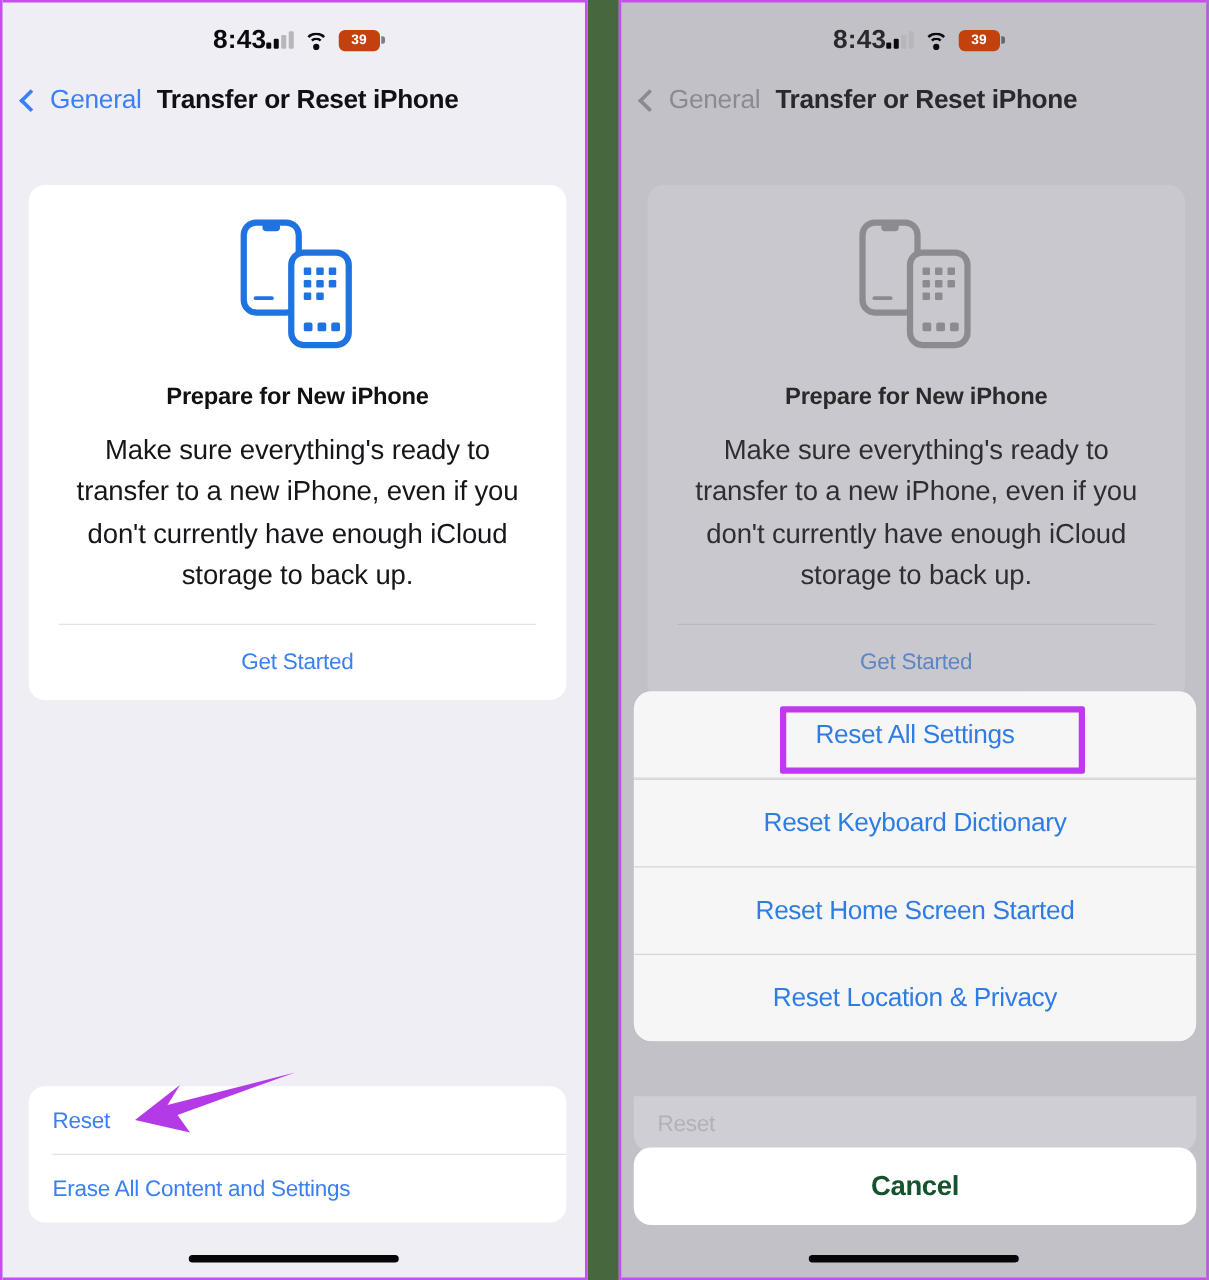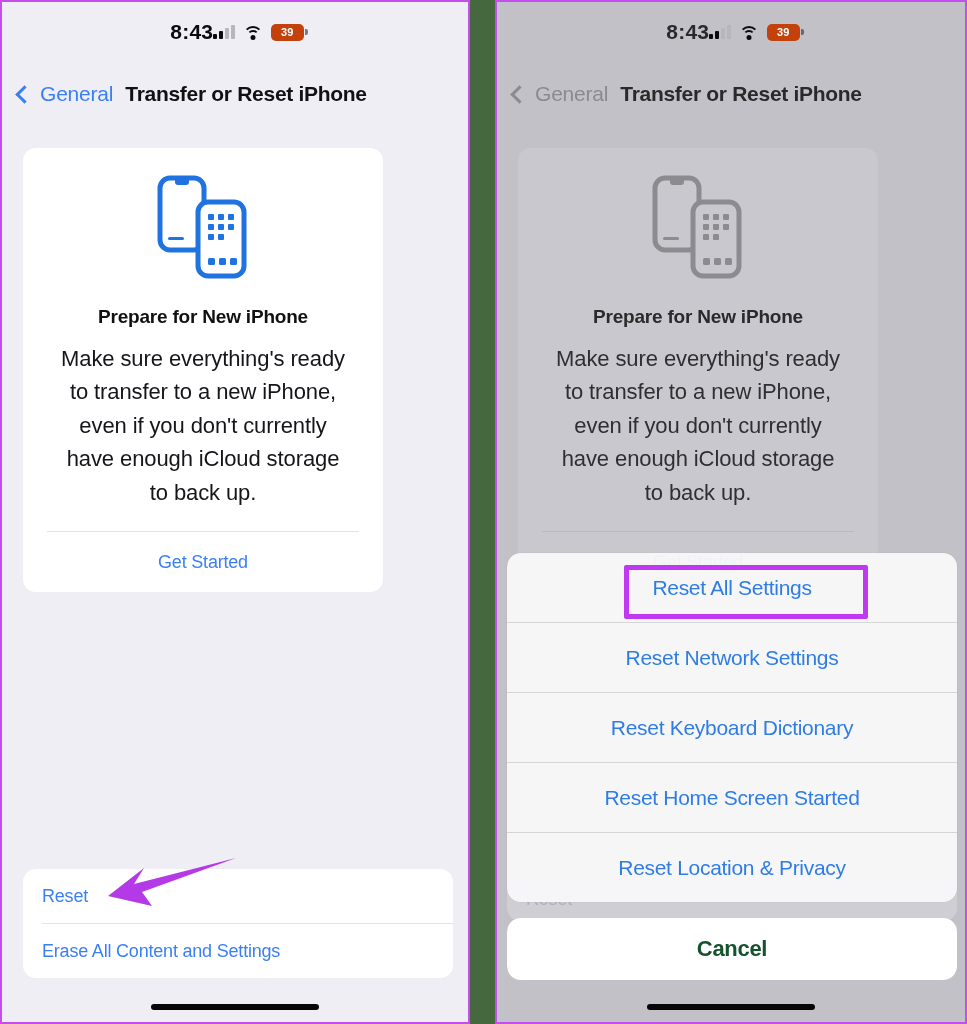--- a/index.html
+++ b/index.html
@@ -41,29 +41,29 @@
   .wifi span { position: absolute; left: 50%; transform: translateX(-50%); border: 2.4px solid #0b0b0d; border-bottom-color: transparent; border-left-color: transparent; border-right-color: transparent; border-radius: 50%; }
   .wifi span:nth-child(1) { width: 20px; height: 20px; top: 1px; }
   .wifi span:nth-child(2) { width: 12px; height: 12px; top: 5px; }
   .wifi .dot { position: absolute; left: 50%; bottom: 0; transform: translateX(-50%); width: 5px; height: 5px; border-radius: 50%; background: #0b0b0d; border: none; }
   .battery { position: relative; display: flex; align-items: center; }
   .battery-body { width: 33px; height: 17px; border-radius: 5px; background: #c2410c; display: flex; align-items: center; justify-content: center; }
   .battery-pct { font-size: 11px; font-weight: 700; color: #ffffff; line-height: 1; }
   .battery-cap { width: 2.5px; height: 6px; background: #0b0b0d; border-radius: 0 2px 2px 0; margin-left: 1.5px; opacity: .5; }
 
   
-  .navbar { position: absolute; top: 68px; left: 0; right: 0; height: 38px; display: flex; align-items: flex-end; padding-left: 12px; }
+  .navbar { position: absolute; top: 68px; left: 0; right: 0; height: 38px; display: flex; align-items: flex-start; padding-left: 12px; }
   .nav-back { display: flex; align-items: center; cursor: pointer; }
   .chev { width: 13px; height: 13px; border-left: 3px solid #3b7ff5; border-bottom: 3px solid #3b7ff5; transform: rotate(45deg); margin-right: 9px; margin-left: 4px; }
   .nav-back-label { font-size: 21px; color: #3b7ff5; letter-spacing: -.2px; }
   .nav-title { font-size: 21px; font-weight: 700; color: #111113; margin-left: 12px; letter-spacing: -.3px; }
 
   
   .card {
-    position: absolute; left: 21px; top: 148px; width: 360px;
+    position: absolute; left: 21px; top: 148px; width: 430px;
     background: #ffffff; border-radius: 13px; overflow: hidden;
   }
   .card-body { padding: 26px 26px 22px; text-align: center; }
   .phones { width: 98px; height: 106px; margin: 0 auto 22px; }
   .card-title { font-size: 19px; font-weight: 700; color: #111113; letter-spacing: -.2px; margin-bottom: 14px; }
   .card-desc { font-size: 22px; line-height: 1.52; color: #15151a; letter-spacing: -.1px; padding: 0 6px; }
   .card-sep { height: 1px; background: #e2e2e8; margin: 0 24px; }
   .card-action { height: 60px; display: flex; align-items: center; justify-content: center; font-size: 18px; color: #3b7ff5; cursor: pointer; letter-spacing: -.2px; }
 
   
@@ -258,21 +258,20 @@
     </div>
 
     <div class="ghost-row">Reset</div>
 
     <div class="sheet">
       <div style="position:relative">
         <div class="sheet-row">Reset All Settings</div>
         <div class="hl-box"></div>
       </div>
       <div class="sheet-sep"></div>
-      <div class="sheet-row">Reset Network Settings</div>
       <div class="sheet-sep"></div>
       <div class="sheet-row">Reset Keyboard Dictionary</div>
       <div class="sheet-sep"></div>
       <div class="sheet-row">Reset Home Screen Started</div>
       <div class="sheet-sep"></div>
       <div class="sheet-row">Reset Location &amp; Privacy</div>
     </div>
 
     <div class="cancel-card">
       <div class="cancel-label">Cancel</div>

